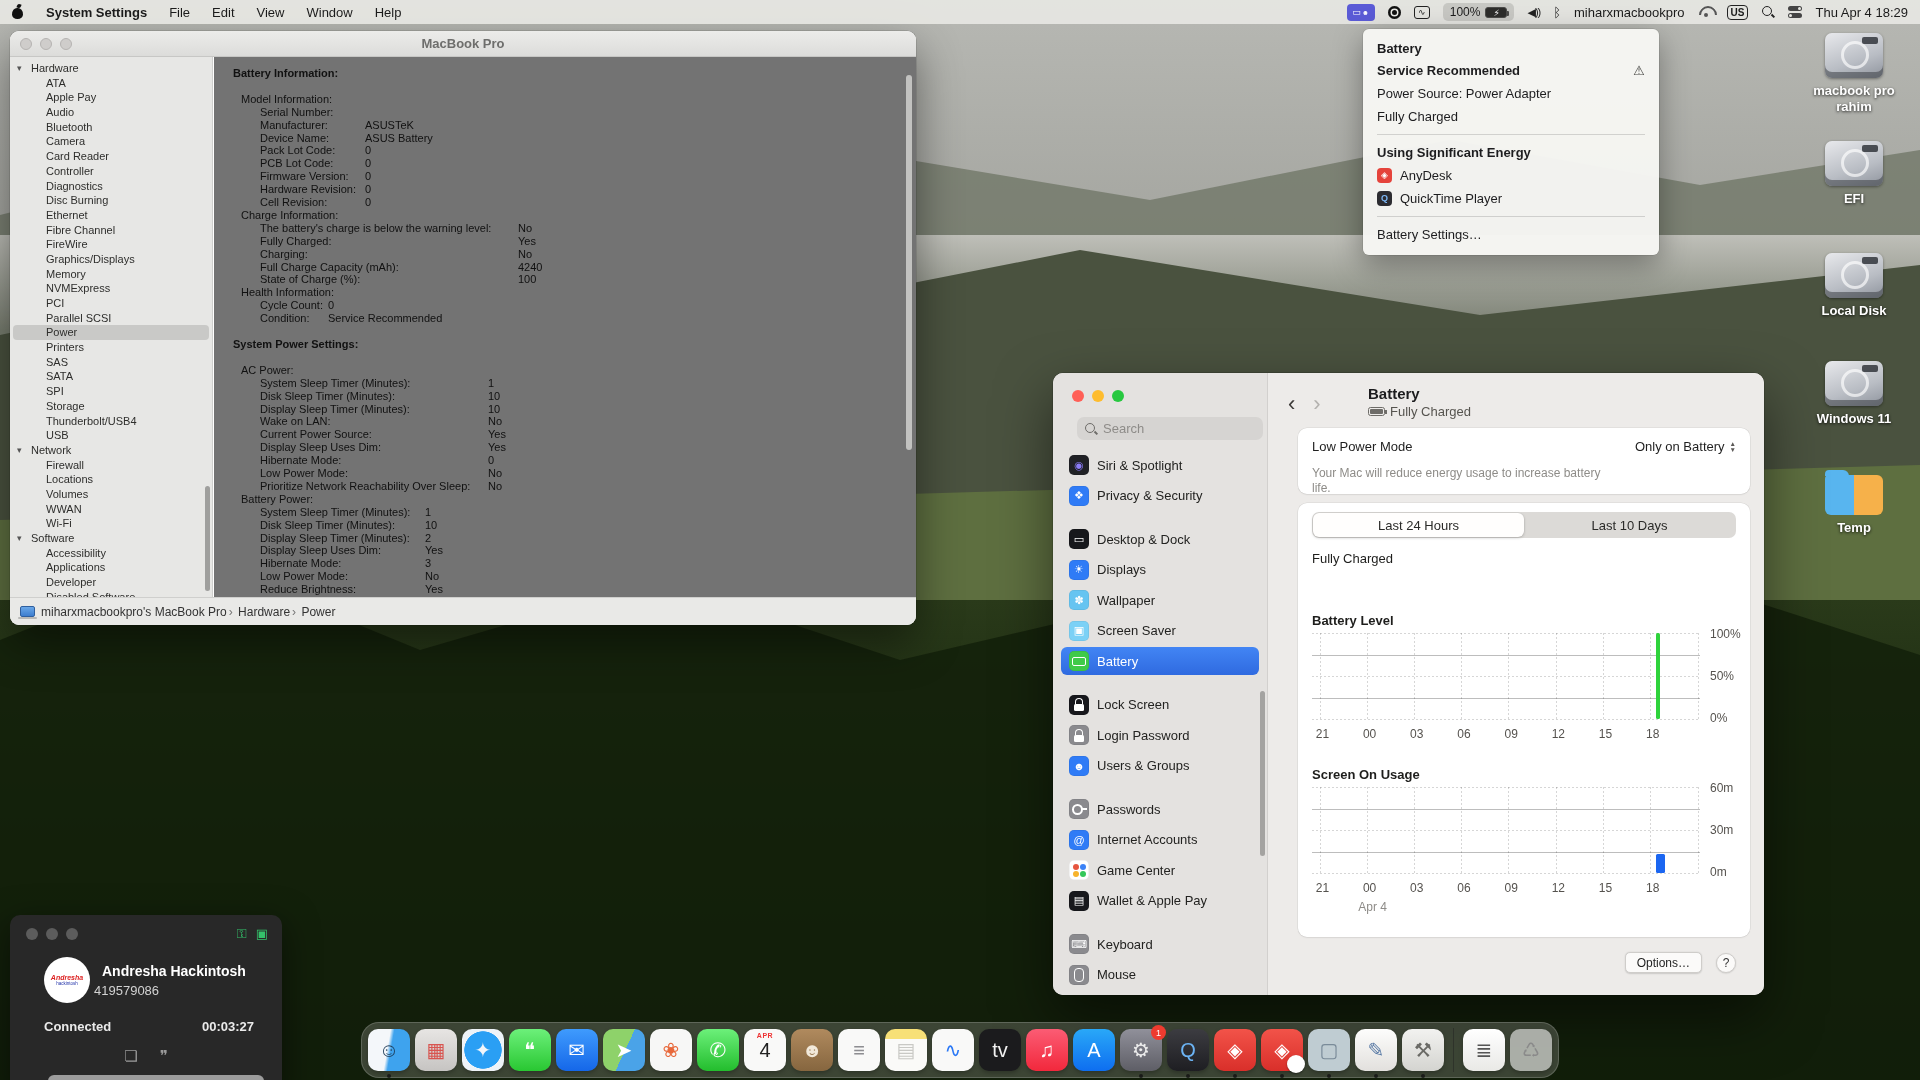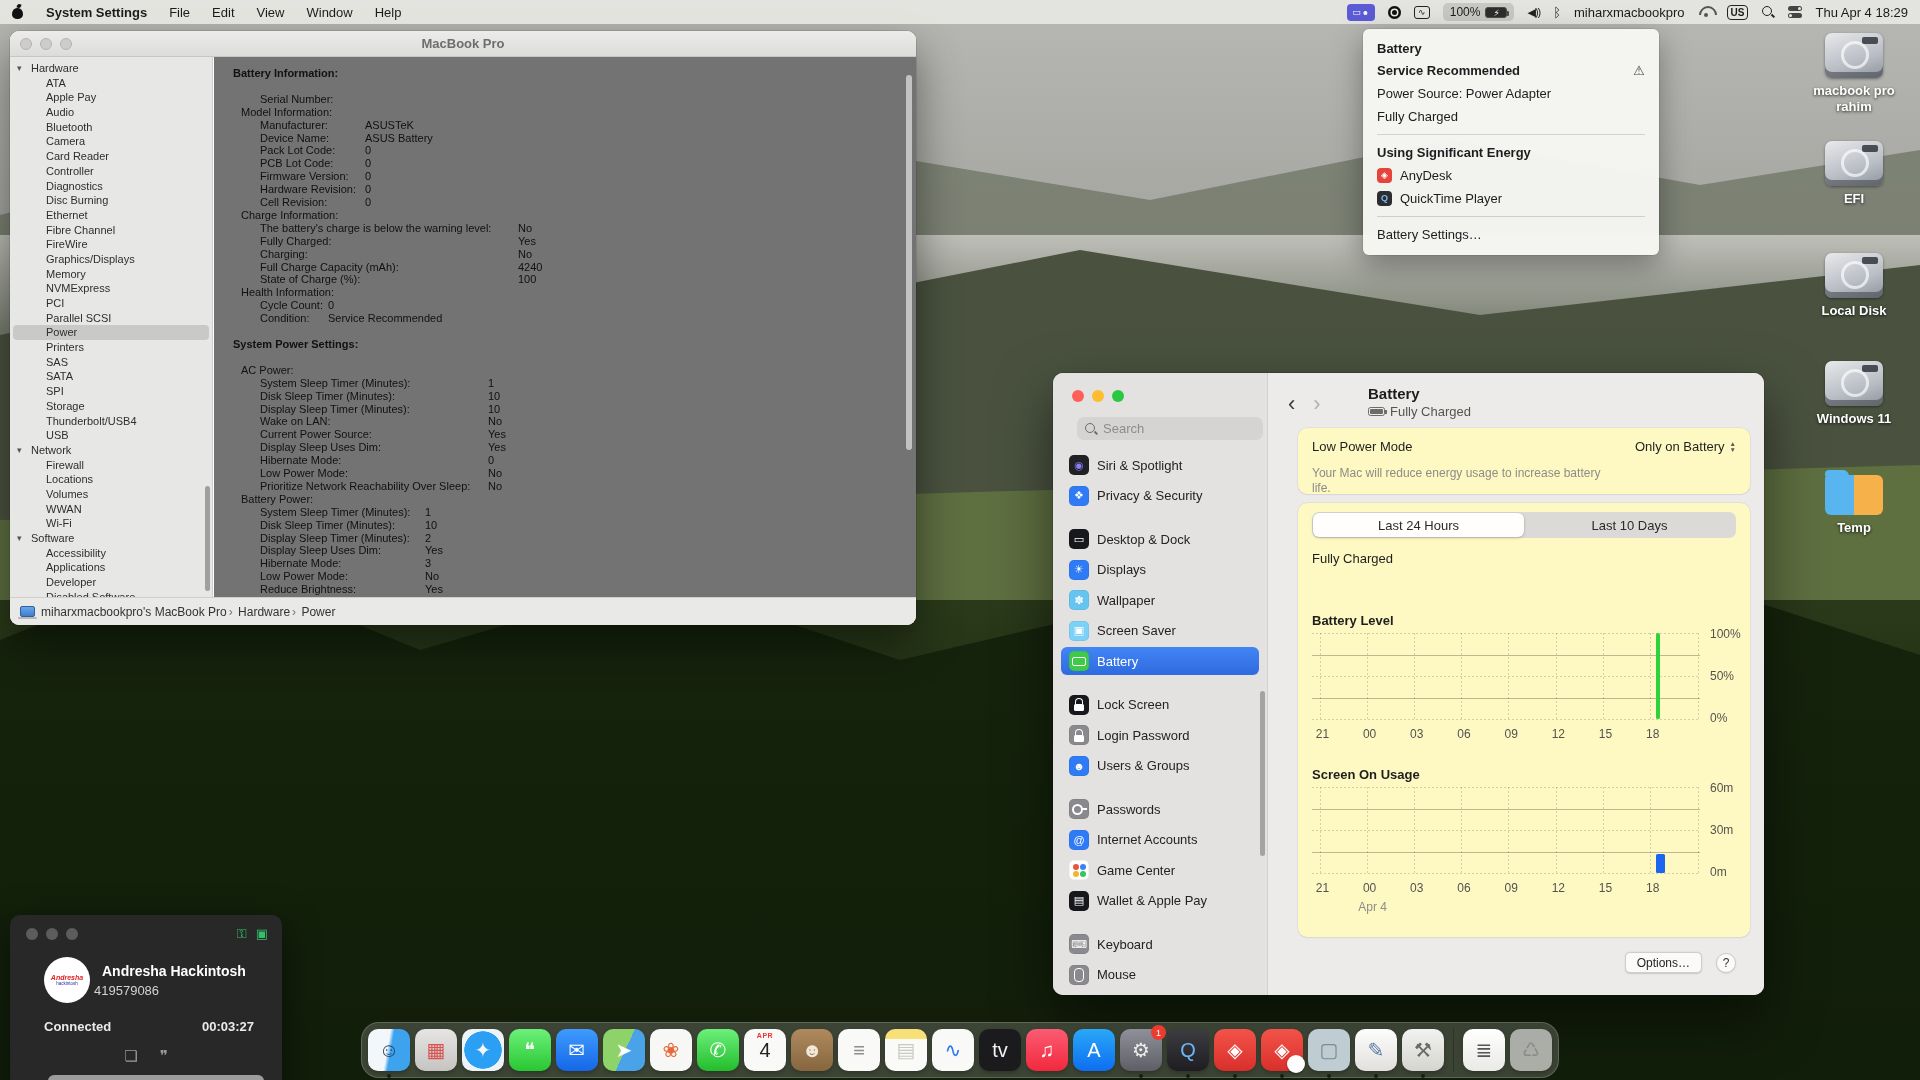--- a/index.html
+++ b/index.html
@@ -118,21 +118,21 @@
 
   .st-pane { position:absolute; left:215px; top:0; right:0; bottom:0; background:#edebe9; }
   .st-nav { position:absolute; left:20px; top:18px; font-size:22px; color:#3c3a38; display:flex; gap:18px; }
   .st-nav .fwd { color:#b3b1ae; }
   .st-title { position:absolute; left:100px; top:12px; }
   .st-title h2 { font-size:15px; color:#1c1c1e; }
   .st-sub { display:flex; align-items:center; gap:5px; font-size:13px; color:#56544f; margin-top:2px; }
   .batt-sm { position:relative; width:17px; height:9px; border:1px solid #6e6c68; border-radius:2.5px; }
   .batt-sm::before { content:""; position:absolute; inset:1px; background:#6e6c68; border-radius:1px; }
   .batt-sm::after { content:""; position:absolute; right:-3px; top:2px; width:2px; height:4px; background:#6e6c68; }
-  .card { position:absolute; left:30px; width:452px; background:#fef9c3; border-radius:9px;
+  .card { position:absolute; left:30px; width:452px; background:#ffffff; border-radius:9px;
     box-shadow:0 0 0 0.5px rgba(0,0,0,0.09), 0 1px 2px rgba(0,0,0,0.05); }
   #card-lpm { top:55px; height:66px; padding:11px 14px; }
   .lpm-row { display:flex; align-items:center; }
   .lpm-label { font-size:13px; color:#1f1f1f; }
   .lpm-value { margin-left:auto; font-size:13px; color:#1f1f1f; display:flex; align-items:center; gap:5px; }
   .stepper { display:flex; flex-direction:column; font-size:6.5px; color:#5a5856; line-height:5.5px; }
   .lpm-desc { font-size:12px; color:#8e8c88; margin-top:12px; width:300px; line-height:15px; }
   #card-charts { top:130px; height:434px; padding:9px 14px; }
   .seg { display:flex; height:26px; background:#dcdad7; border-radius:7px; padding:1px; }
   .seg > div { flex:1; display:flex; align-items:center; justify-content:center; font-size:13px; color:#2a2a28; border-radius:6px; }
@@ -517,27 +517,27 @@
           <span class="lbl" style="margin-left: 3px;">Battery Information:</span>
           <span class="lv"></span>
         </div>
 
         <div class="si-row sp">
           <span class="lbl" style="margin-left: 3px;"></span>
           <span class="lv"></span>
         </div>
 
         <div class="si-row">
+          <span class="lbl" style="margin-left: 11px;">Model Information:</span>
+          <span class="lv"></span>
+        </div>
+
+        <div class="si-row">
           <span class="lbl" style="margin-left: 30px;">Serial Number:</span>
           <span class="lv" style="left: 135px;"></span>
-        </div>
-
-        <div class="si-row">
-          <span class="lbl" style="margin-left: 11px;">Model Information:</span>
-          <span class="lv"></span>
         </div>
 
         <div class="si-row">
           <span class="lbl" style="margin-left: 30px;">Manufacturer:</span>
           <span class="lv" style="left: 135px;">ASUSTeK</span>
         </div>
 
         <div class="si-row">
           <span class="lbl" style="margin-left: 30px;">Device Name:</span>
           <span class="lv" style="left: 135px;">ASUS Battery</span>

